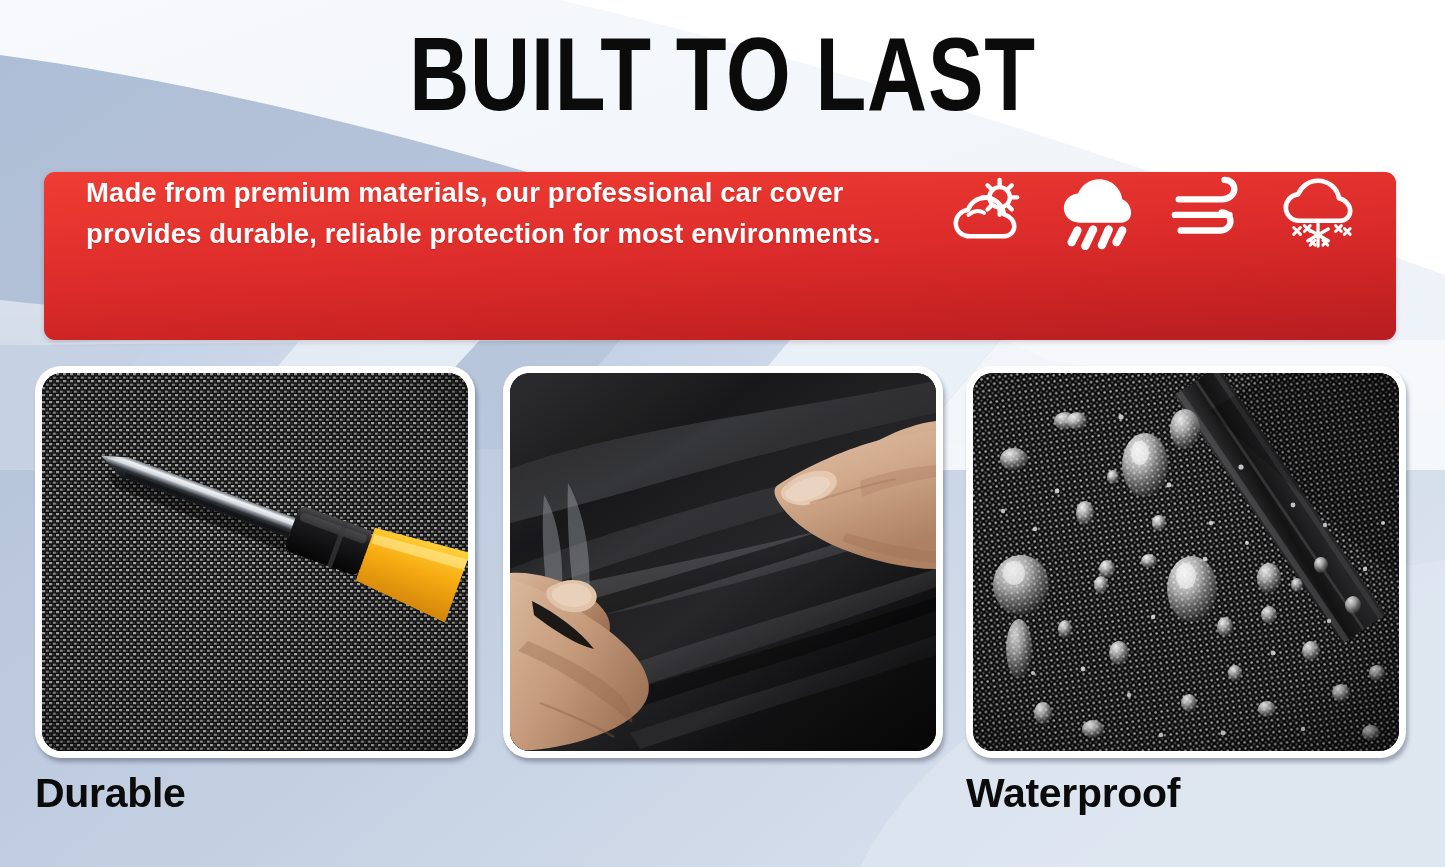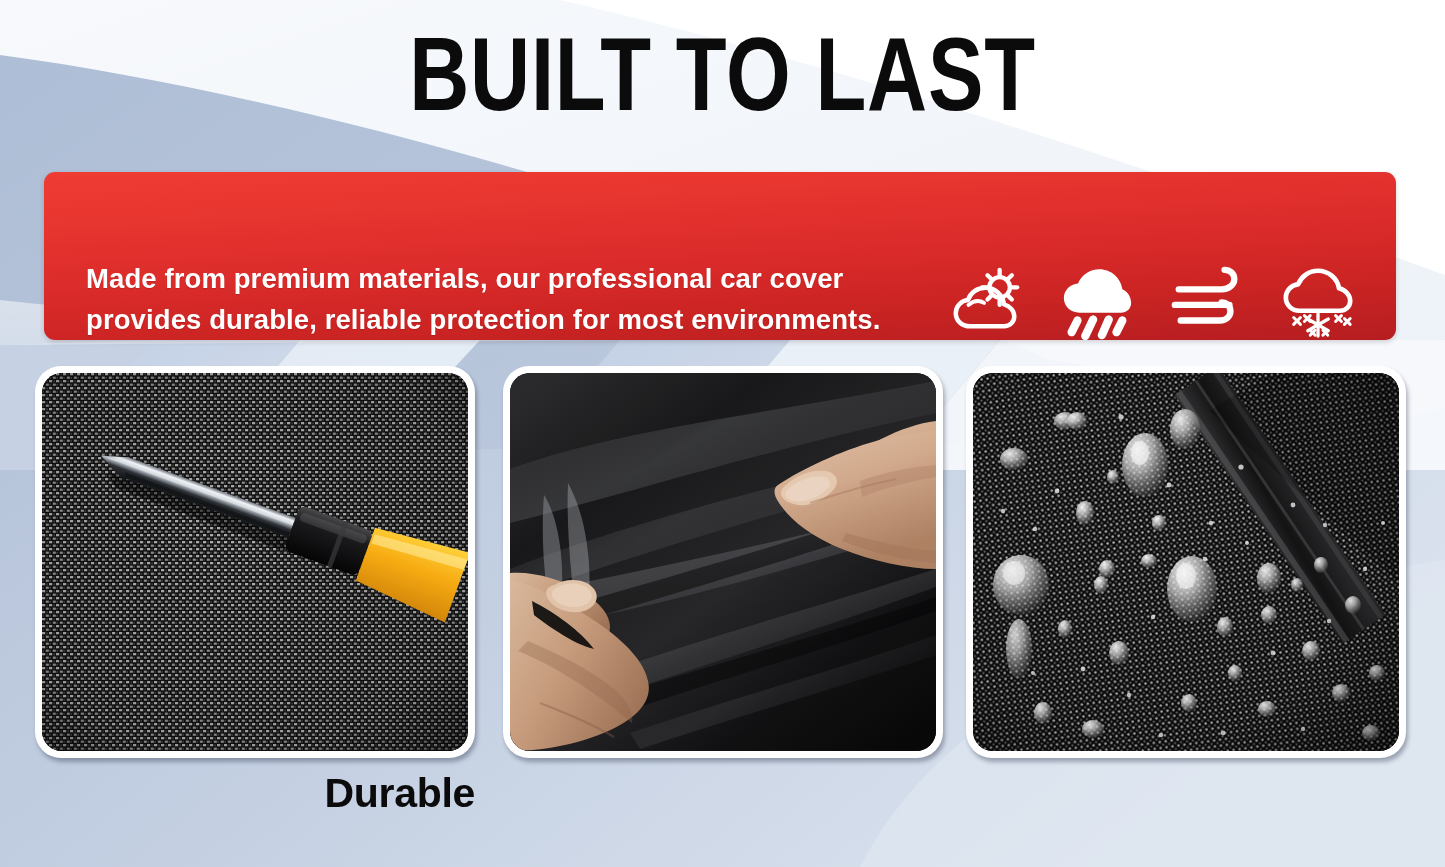--- a/index.html
+++ b/index.html
@@ -31,21 +31,21 @@
   }
 
   
   #banner {
     position:absolute; z-index:5;
     left:44px; top:172px;
     width:1352px; height:168px;
     border-radius:11px;
     background:linear-gradient(177deg,#ef3c35 0%,#e93730 18%,#dc2c2b 48%,#cb2423 74%,#b61d21 100%);
     box-shadow:0 2px 5px rgba(40,20,30,0.18);
-    display:flex; align-items:flex-end;
+    display:flex; align-items:flex-start;
     overflow:hidden;
   }
   #banner-text {
     flex:0 0 auto;
     width:880px;
     padding-left:42px;
     color:#fff;
     font-size:27.5px;
     line-height:41px;
     font-weight:bold;
@@ -86,21 +86,21 @@
   }
   .photo svg { display:block; width:100%; height:100%; }
 
   
   #captions {
     position:absolute; z-index:5;
     left:0; top:762px; width:1445px; height:70px;
   }
   .caption {
     position:absolute; top:0;
-    text-align:right;
+    text-align:left;
     font-size:41px;
     line-height:62px;
     font-weight:bold;
     color:#0b0b0c;
     letter-spacing:-0.3px;
   }
   .caption.c1 { left:35px;  width:440px; }
   .caption.c2 { left:503px; width:440px; }
   .caption.c3 { left:966px; width:440px; }
 </style>
@@ -488,13 +488,14 @@
 
         <rect width="426" height="378" fill="url(#vig3)"></rect>
       </svg>
     </div>
   </div>
 
 </div>
 
 <div id="captions">
   <div class="caption c1">Durable</div>
+  <div class="caption c3">Waterproof</div>
 </div>
 
 </body></html>

